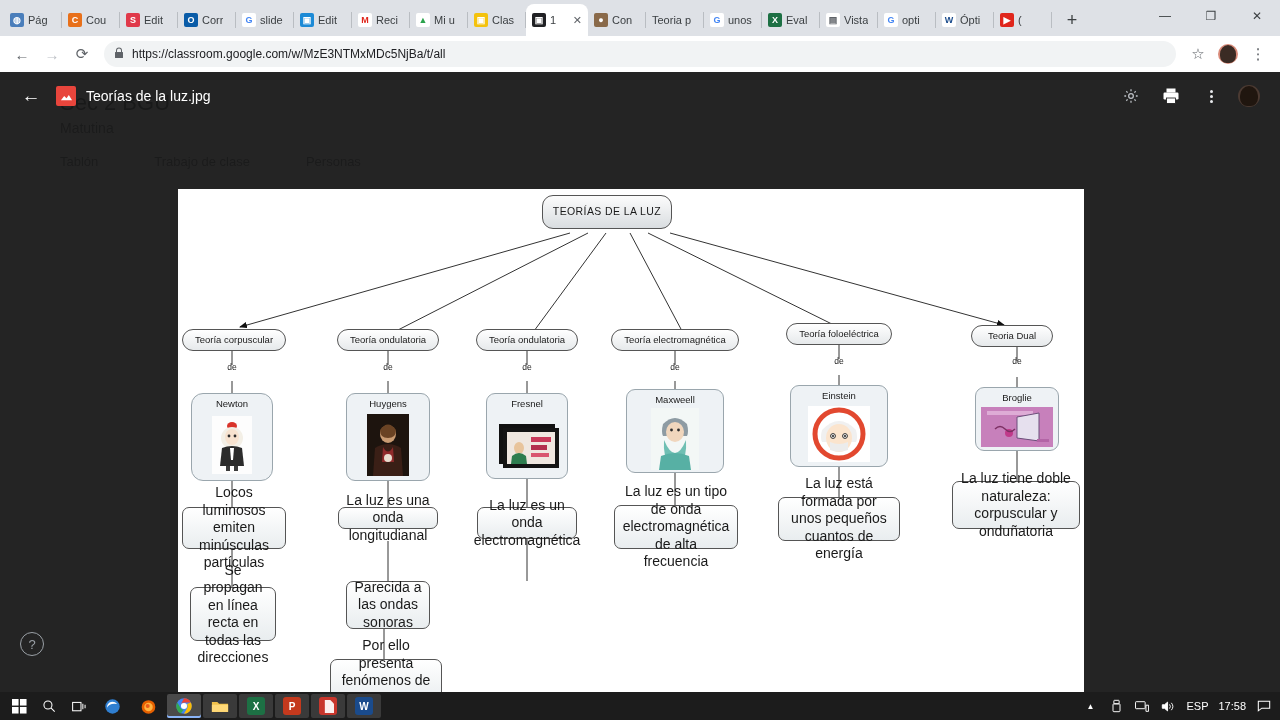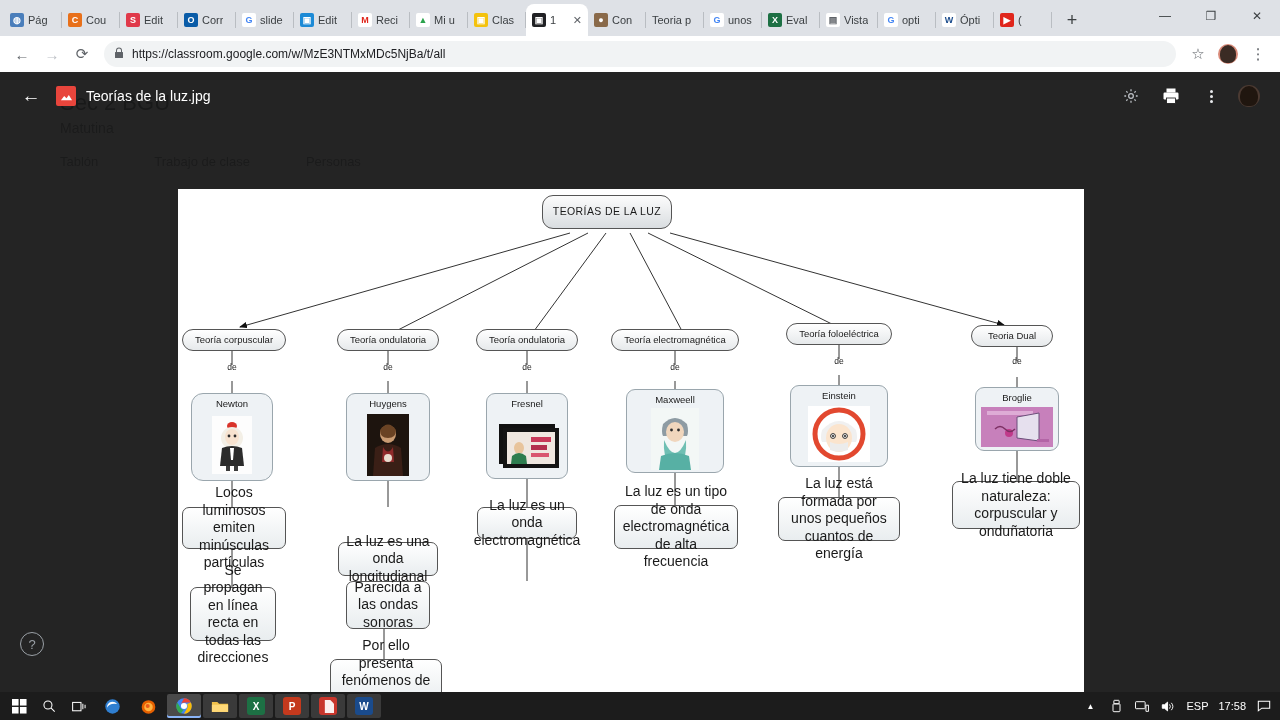--- a/index.html
+++ b/index.html
@@ -488,21 +488,21 @@
                 <rect width="42" height="62" fill="#1d140e"></rect>
                 <ellipse cx="21" cy="20" rx="8" ry="9" fill="#c99b72"></ellipse>
                 <path d="M13 16 Q21 5 29 16 Q29 24 21 24 Q13 24 13 16Z" fill="#6a4324"></path>
                 <path d="M8 34 Q21 26 34 34 L36 62 L6 62 Z" fill="#3a1f16"></path>
                 <path d="M16 33 Q21 42 26 33 L27 48 L15 48 Z" fill="#8f2b2b"></path>
                 <circle cx="21" cy="44" r="4" fill="#e8ddcf"></circle>
               </svg>
             </span>
           </span>
         </div>
-        <div class="node desc" style="left:160px; top:318px; width:100px; height:34px;margin-top:35px;">
+        <div class="node desc" style="left:160px; top:318px; width:100px; height:22px;">
           <span>La  luz es una onda longitudianal</span>
         </div>
         <div class="node desc" style="left:168px; top:392px; width:84px; height:48px;">
           <span>Parecida a las ondas sonoras</span>
         </div>
         <div class="node desc" style="left:152px; top:470px; width:112px; height:44px;">
           <span>Por ello presenta fenómenos de reflexión y refracción</span>
         </div>
 
         <div class="node theory" style="left:298px; top:140px; width:102px; height:22px;">

